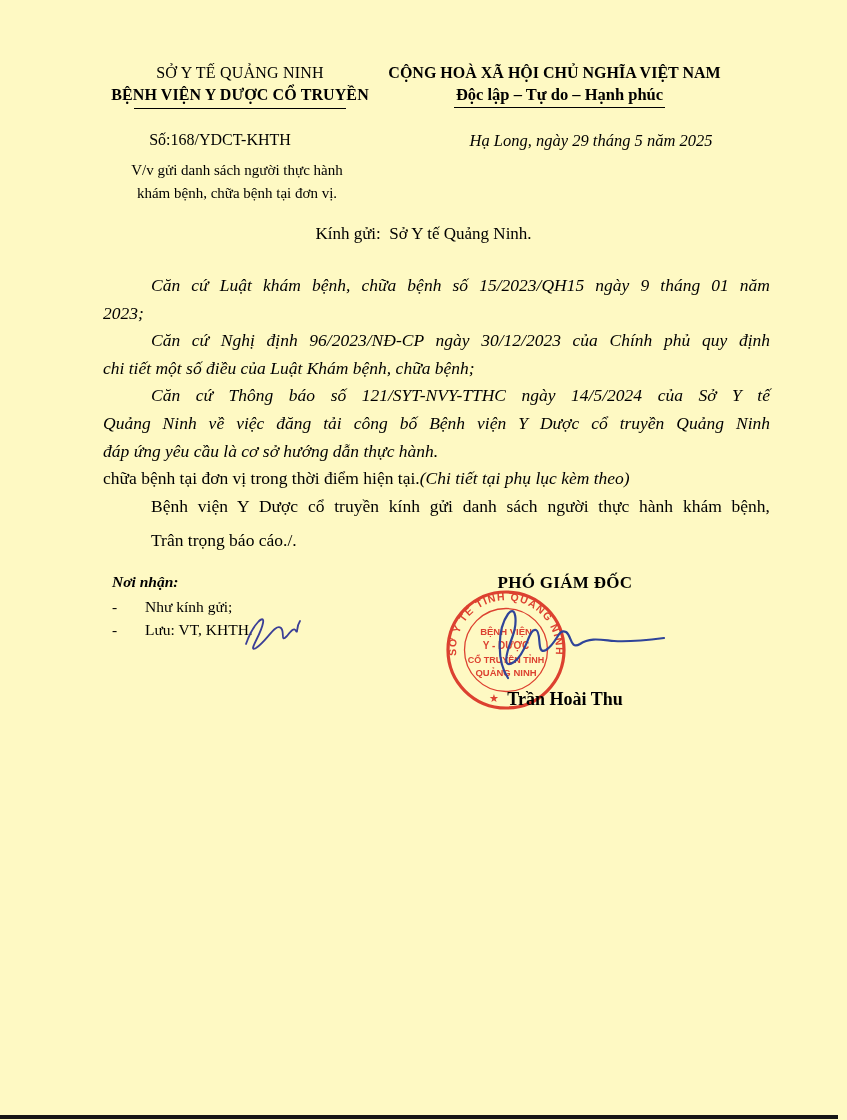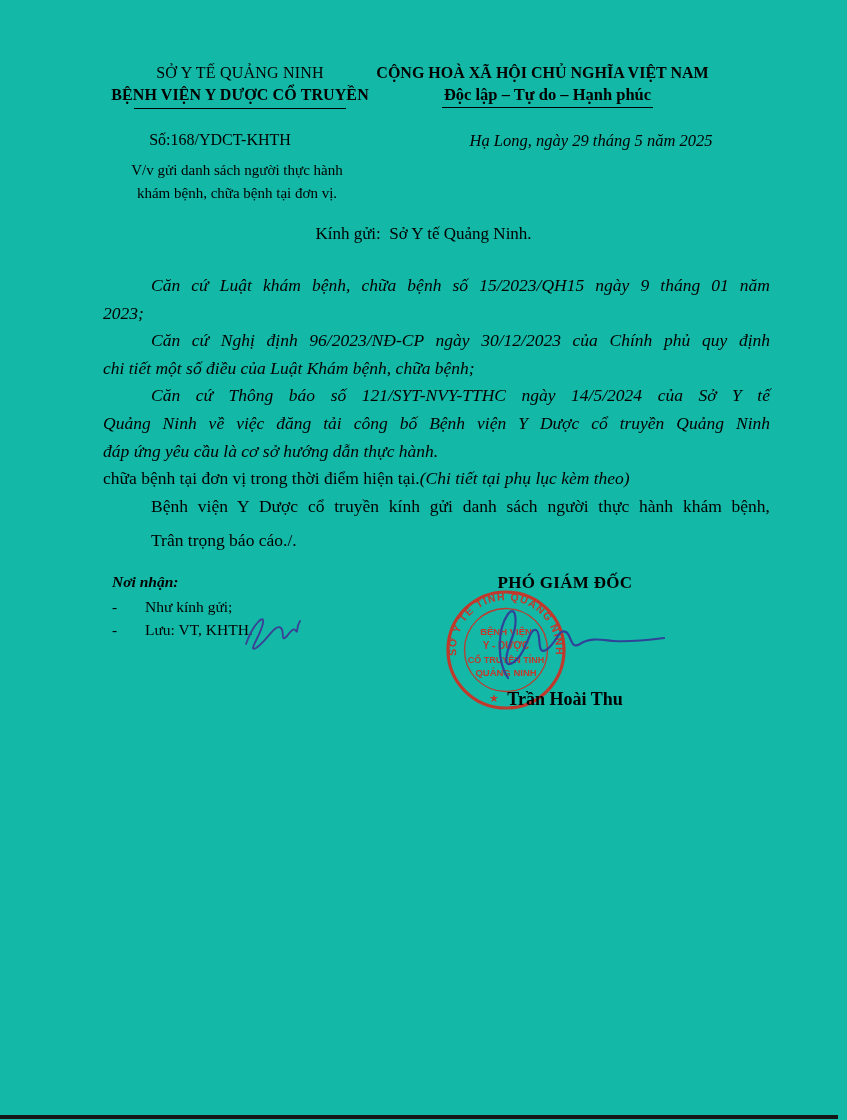--- a/index.html
+++ b/index.html
@@ -1,29 +1,29 @@
 <!DOCTYPE html>
 <html><head>
 <meta charset="utf-8">
 <style>
   html,body{margin:0;padding:0;background:#ffffff;}
   .page{
     position:relative;
     width:847px;height:1120px;
-    background:#14b8a6;
+    background:#fef9c3;
     font-family:"Liberation Serif","DejaVu Serif",serif;
     color:#000;
     overflow:hidden;
   }
   
   .org-block{position:absolute;left:95px;top:62px;width:290px;text-align:center;line-height:22px;}
   .org-dept{font-size:16px;letter-spacing:.2px;}
   .org-name{font-size:16px;font-weight:bold;letter-spacing:.1px;}
   .org-underline{width:212px;margin:2px auto 0;border-bottom:1.6px solid #000;height:0;}
-  .national-block{position:absolute;left:360px;top:62px;width:365px;text-align:center;line-height:22px;}
+  .national-block{position:absolute;left:372px;top:62px;width:365px;text-align:center;line-height:22px;}
   .national-title{font-size:16px;font-weight:bold;}
   .national-motto{display:inline-block;font-size:16.5px;font-weight:bold;border-bottom:1.6px solid #000;padding:0 2px 1px;margin-left:10px;}
   .doc-number{position:absolute;left:95px;top:131px;width:250px;text-align:center;font-size:16px;}
   .place-date{position:absolute;left:446px;top:131px;width:290px;text-align:center;font-size:16.5px;font-style:italic;}
   .subject{position:absolute;left:92px;top:159px;width:290px;text-align:center;font-size:15px;line-height:23px;}
   
   .recipient{position:absolute;left:0;top:224px;width:100%;text-align:center;font-size:17px;white-space:pre;}
   .body-text{position:absolute;left:95px;top:272px;width:675px;font-size:17.5px;line-height:27.6px;}
   .line{min-height:27.6px;margin-left:8px;}
   .indent{text-indent:48px;}

